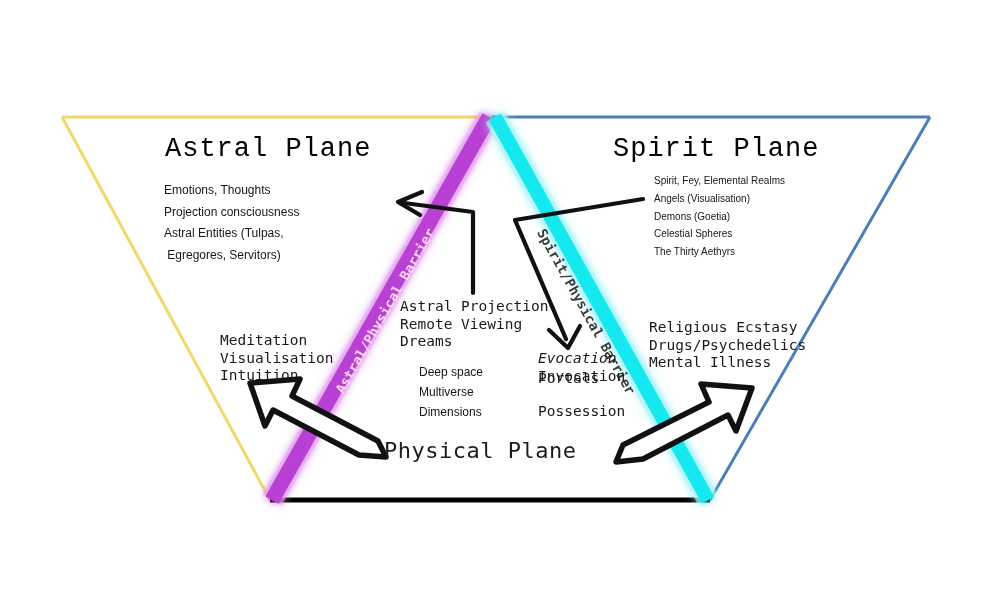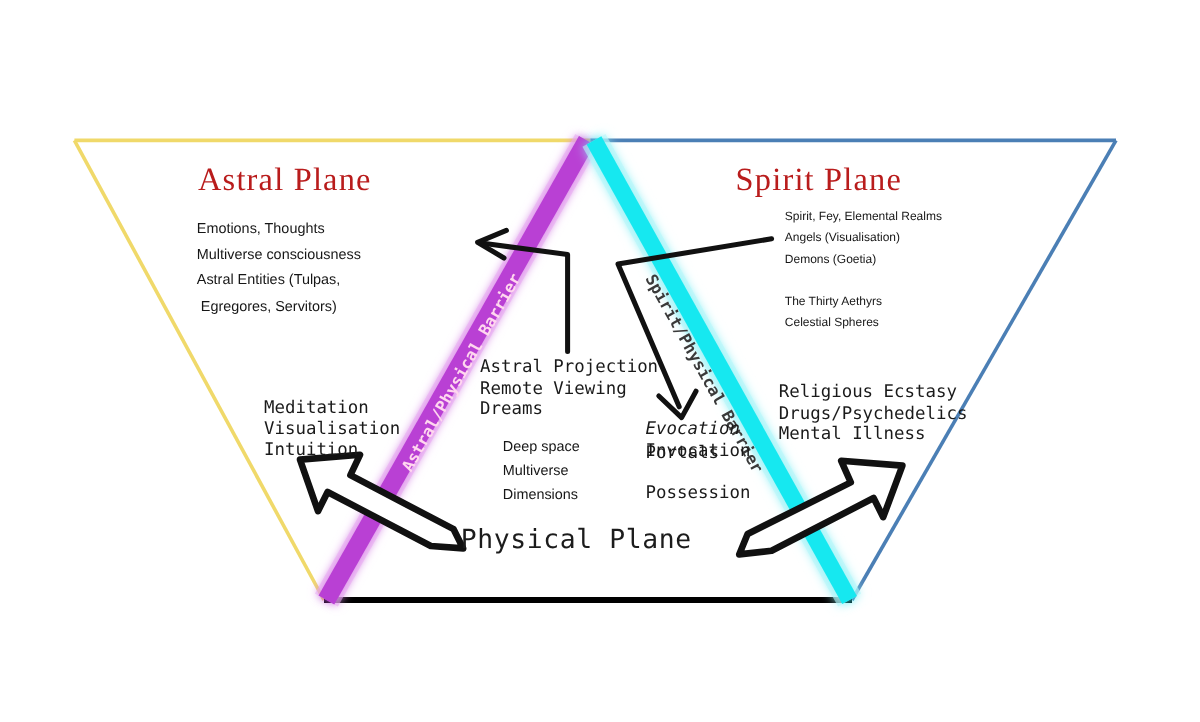--- a/index.html
+++ b/index.html
@@ -8,24 +8,24 @@
     width:1000px;height:602px;
     background:#ffffff;
     overflow:hidden;
     font-family:"DejaVu Sans Mono", monospace;
   }
   #svgroot{position:absolute;left:0;top:0;width:1000px;height:602px;}
 
   .lbl{position:absolute;white-space:pre;color:#1a1a1a;}
 
   .plane-title{
-    font-family:Liberation Serif, serif;
+    font-family:Liberation Mono, monospace;
     font-size:27px;
     letter-spacing:1px;
-    color:#b91c1c;
+    color:#000000;
   }
   .sans-block{
     font-family:"Liberation Sans", sans-serif;
     font-size:12px;
     line-height:21.5px;
     color:#161616;
   }
   .sans-block.small{
     font-size:10px;
     line-height:17.8px;
@@ -106,30 +106,30 @@
     </g>
 
     <g>
       <path d="M 616 462 L 623 445 L 709 402 L 701 384 L 752 388 L 736 431 L 728 415 L 643 459 Z" fill="#ffffff" stroke="#111111" stroke-width="5.5" stroke-linejoin="round"></path>
     </g>
   </svg>
 
   <div class="lbl plane-title" style="left:165px; top:134px;">Astral Plane</div>
 
   <div class="lbl sans-block" style="left:164px; top:180px;">Emotions, Thoughts</div>
-  <div class="lbl sans-block" style="left:164px; top:201.5px;">Multiverse consciousness</div>
+  <div class="lbl sans-block" style="left:164px; top:201.5px;">Projection consciousness</div>
   <div class="lbl sans-block" style="left:164px; top:223px;">Astral Entities (Tulpas,</div>
   <div class="lbl sans-block" style="left:164px; top:244.5px;"> Egregores, Servitors)</div>
 
   <div class="lbl plane-title" style="left:613px; top:134px;">Spirit Plane</div>
 
   <div class="lbl sans-block small" style="left:654px; top:172px;">Spirit, Fey, Elemental Realms</div>
   <div class="lbl sans-block small" style="left:654px; top:189.8px;">Angels (Visualisation)</div>
   <div class="lbl sans-block small" style="left:654px; top:207.6px;">Demons (Goetia)</div>
-  <div class="lbl sans-block small" style="left:654px; top:225.4px;margin-top:36px;">Celestial Spheres</div>
+  <div class="lbl sans-block small" style="left:654px; top:225.4px;">Celestial Spheres</div>
   <div class="lbl sans-block small" style="left:654px; top:243.2px;">The Thirty Aethyrs</div>
 
   <div id="astral-barrier-label" class="barrier-label" style="left:332px; top:388px; transform:rotate(-60.5deg);">Astral/Physical Barrier</div>
 
   <div id="spirit-barrier-label" class="barrier-label" style="left:548px; top:226px; transform:rotate(60.9deg);">Spirit/Physical Barrier</div>
 
   <div class="lbl mono-block" style="left:220px; top:332px;">Meditation</div>
   <div class="lbl mono-block" style="left:220px; top:349.5px;">Visualisation</div>
   <div class="lbl mono-block" style="left:220px; top:367px;">Intuition</div>
 

